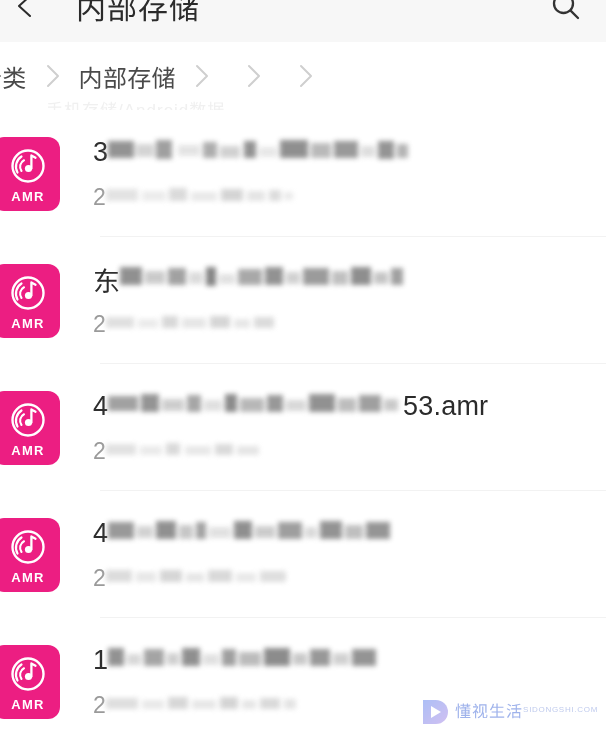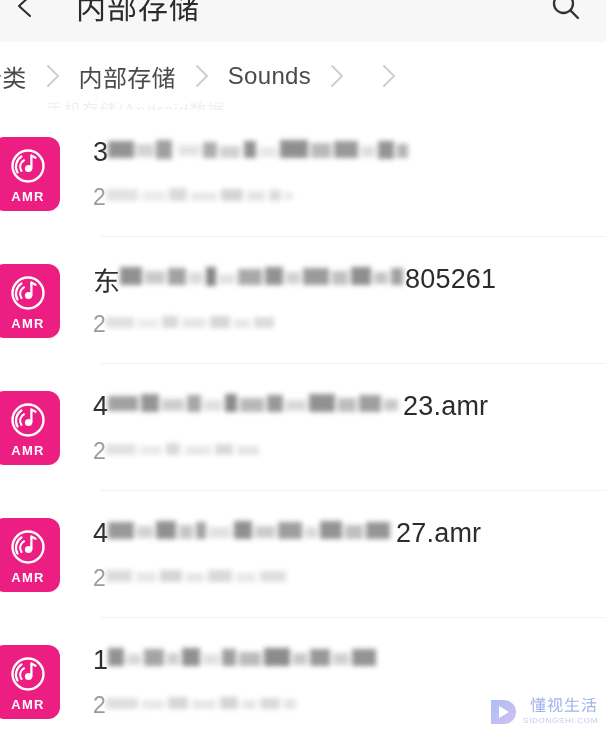--- a/index.html
+++ b/index.html
@@ -241,21 +241,21 @@
     opacity: 0.85;
     pointer-events: none;
   }
   .wm-logo {
     width: 30px;
     height: 30px;
     flex: 0 0 auto;
     margin-right: 5px;
   }
   .wm-logo svg { display: block; }
-  .wm-text { display: flex; flex-direction: column; justify-content: center; align-items: flex-end; }
+  .wm-text { display: flex; flex-direction: row; justify-content: center; }
   .wm-title {
     font-size: 16px;
     color: #8fa6e8;
     letter-spacing: 1px;
     line-height: 1.05;
     font-weight: 400;
   }
   .wm-sub {
     font-size: 8px;
     color: #b5c2ea;
@@ -297,21 +297,20 @@
       </svg>
     </span>
 
     <span class="crumb">内部存储</span>
     <span class="crumb-sep">
       <svg width="20" height="26" viewBox="0 0 20 26" aria-hidden="true">
         <path d="M5 3 L15 13 L5 23" fill="none" stroke="#cfcfcf" stroke-width="2" stroke-linecap="round" stroke-linejoin="round"></path>
       </svg>
     </span>
 
-    <span class="crumb">Sounds</span>
     <span class="crumb-sep">
       <svg width="20" height="26" viewBox="0 0 20 26" aria-hidden="true">
         <path d="M5 3 L15 13 L5 23" fill="none" stroke="#cfcfcf" stroke-width="2" stroke-linecap="round" stroke-linejoin="round"></path>
       </svg>
     </span>
 
     <span class="crumb-sep">
       <svg width="20" height="26" viewBox="0 0 20 26" aria-hidden="true">
         <path d="M5 3 L15 13 L5 23" fill="none" stroke="#cfcfcf" stroke-width="2" stroke-linecap="round" stroke-linejoin="round"></path>
       </svg>
@@ -397,21 +396,20 @@
             <i style="left:99px;top:8px;width:16px;height:10px;background:#e0e0e0"></i>
             <i style="left:118px;top:3px;width:24px;height:16px;background:#a4a4a4"></i>
             <i style="left:145px;top:1px;width:18px;height:18px;background:#8d8d8d"></i>
             <i style="left:166px;top:6px;width:14px;height:12px;background:#cfcfcf"></i>
             <i style="left:183px;top:2px;width:26px;height:17px;background:#969696"></i>
             <i style="left:212px;top:5px;width:16px;height:14px;background:#bdbdbd"></i>
             <i style="left:231px;top:1px;width:20px;height:18px;background:#888888"></i>
             <i style="left:254px;top:6px;width:14px;height:12px;background:#c2c2c2"></i>
             <i style="left:271px;top:2px;width:12px;height:17px;background:#9b9b9b"></i>
           </span>
-          <span class="tail-text">805261</span>
         </div>
         <div class="file-sub-line">
           <span class="sub-lead-char">2</span>
           <span class="redacted sub" style="width:175px">
             <i style="left:0px;top:4px;width:28px;height:11px;background:#d4d4d4"></i>
             <i style="left:32px;top:6px;width:20px;height:9px;background:#e3e3e3"></i>
             <i style="left:56px;top:3px;width:16px;height:12px;background:#c9c9c9"></i>
             <i style="left:76px;top:5px;width:24px;height:10px;background:#dcdcdc"></i>
             <i style="left:104px;top:3px;width:20px;height:12px;background:#c6c6c6"></i>
             <i style="left:128px;top:6px;width:16px;height:9px;background:#dddddd"></i>
@@ -446,21 +444,21 @@
             <i style="left:96px;top:7px;width:18px;height:11px;background:#dedede"></i>
             <i style="left:117px;top:1px;width:12px;height:18px;background:#858585"></i>
             <i style="left:132px;top:5px;width:24px;height:14px;background:#b4b4b4"></i>
             <i style="left:159px;top:2px;width:16px;height:17px;background:#939393"></i>
             <i style="left:178px;top:7px;width:20px;height:11px;background:#d6d6d6"></i>
             <i style="left:201px;top:1px;width:26px;height:18px;background:#8c8c8c"></i>
             <i style="left:230px;top:5px;width:18px;height:14px;background:#bababa"></i>
             <i style="left:251px;top:2px;width:22px;height:17px;background:#9a9a9a"></i>
             <i style="left:276px;top:6px;width:14px;height:12px;background:#c7c7c7"></i>
           </span>
-          <span class="tail-text">23.amr</span>
+          <span class="tail-text">53.amr</span>
         </div>
         <div class="file-sub-line">
           <span class="sub-lead-char">2</span>
           <span class="redacted sub" style="width:160px">
             <i style="left:0px;top:4px;width:30px;height:11px;background:#d6d6d6"></i>
             <i style="left:34px;top:6px;width:22px;height:9px;background:#e2e2e2"></i>
             <i style="left:60px;top:3px;width:14px;height:12px;background:#cbcbcb"></i>
             <i style="left:79px;top:6px;width:26px;height:9px;background:#dfdfdf"></i>
             <i style="left:109px;top:4px;width:18px;height:11px;background:#cccccc"></i>
             <i style="left:131px;top:6px;width:22px;height:9px;background:#dbdbdb"></i>
@@ -494,21 +492,20 @@
             <i style="left:88px;top:2px;width:10px;height:17px;background:#9d9d9d"></i>
             <i style="left:101px;top:7px;width:22px;height:11px;background:#e0e0e0"></i>
             <i style="left:126px;top:1px;width:18px;height:18px;background:#8a8a8a"></i>
             <i style="left:147px;top:6px;width:20px;height:12px;background:#c9c9c9"></i>
             <i style="left:170px;top:2px;width:24px;height:17px;background:#999999"></i>
             <i style="left:197px;top:7px;width:12px;height:11px;background:#d8d8d8"></i>
             <i style="left:212px;top:1px;width:22px;height:18px;background:#8e8e8e"></i>
             <i style="left:237px;top:5px;width:18px;height:14px;background:#bcbcbc"></i>
             <i style="left:258px;top:2px;width:24px;height:17px;background:#909090"></i>
           </span>
-          <span class="tail-text">27.amr</span>
         </div>
         <div class="file-sub-line">
           <span class="sub-lead-char">2</span>
           <span class="redacted sub" style="width:185px">
             <i style="left:0px;top:3px;width:26px;height:12px;background:#cfcfcf"></i>
             <i style="left:30px;top:5px;width:20px;height:10px;background:#dedede"></i>
             <i style="left:54px;top:3px;width:22px;height:12px;background:#c6c6c6"></i>
             <i style="left:80px;top:6px;width:18px;height:9px;background:#dcdcdc"></i>
             <i style="left:102px;top:3px;width:24px;height:12px;background:#cacaca"></i>
             <i style="left:130px;top:6px;width:20px;height:9px;background:#e0e0e0"></i>

